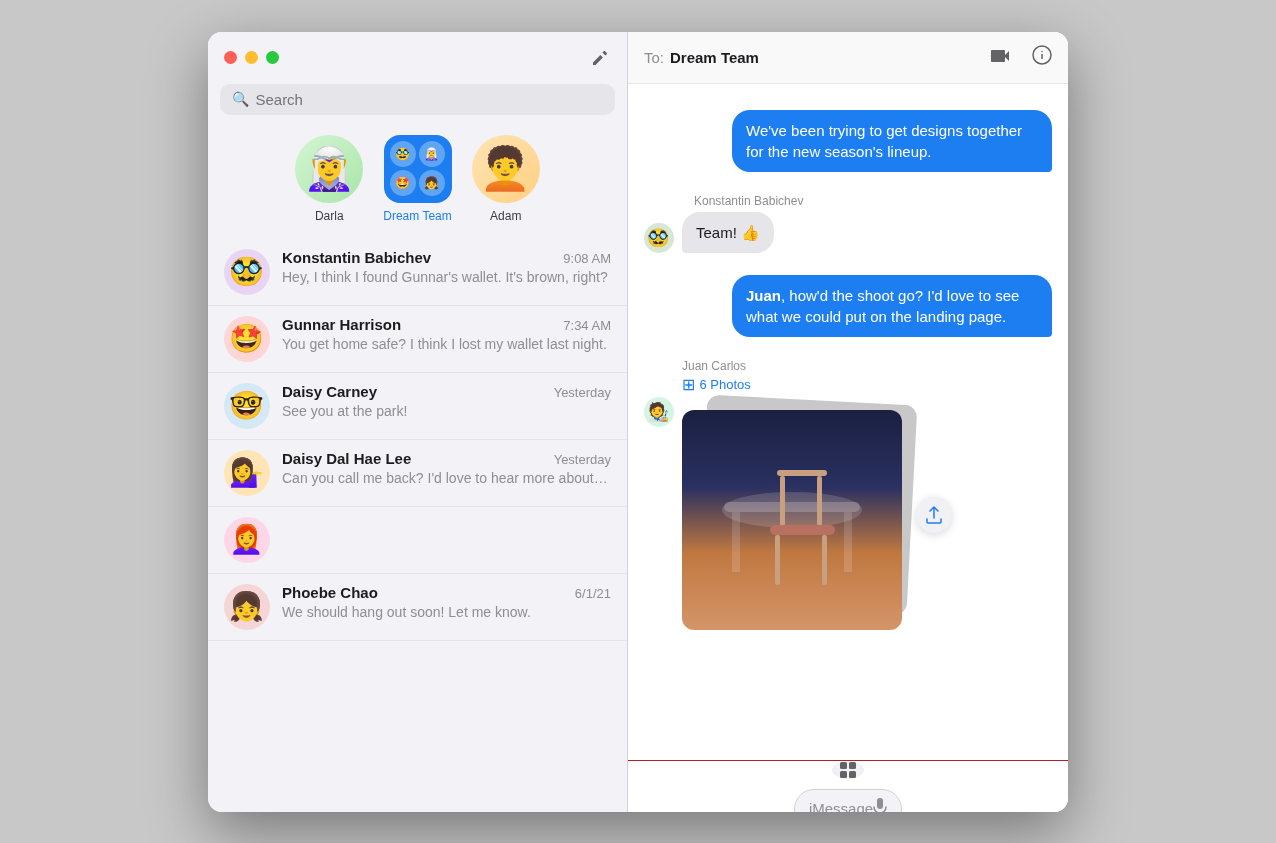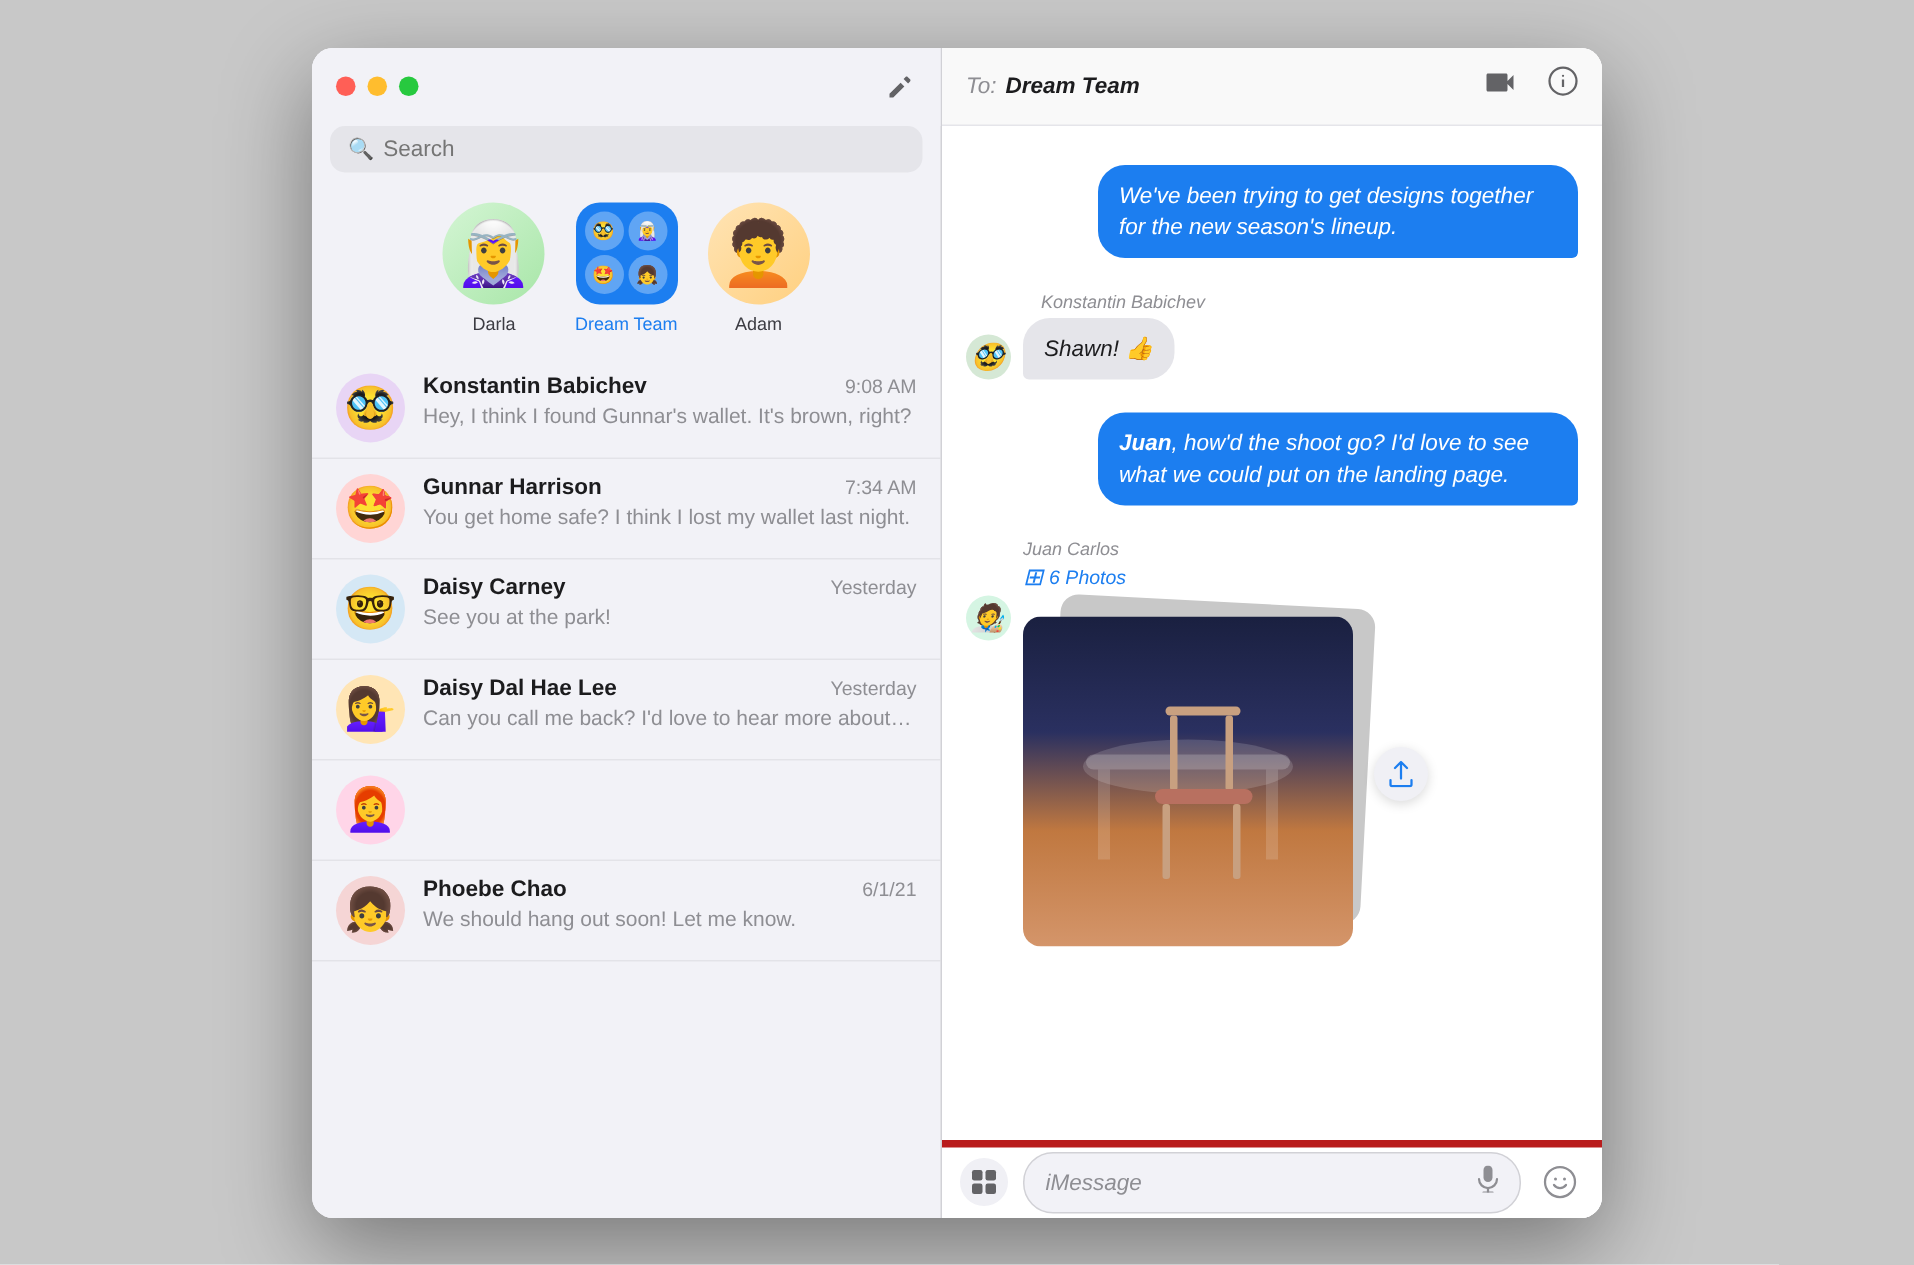--- a/index.html
+++ b/index.html
@@ -172,21 +172,20 @@
     .conv-name { font-size: 15px; font-weight: 600; color: #1c1c1e; }
     .conv-time { font-size: 13px; color: #8e8e93; white-space: nowrap; }
     .conv-preview { font-size: 14px; color: #8e8e93; white-space: nowrap; overflow: hidden; text-overflow: ellipsis; line-height: 1.3; }
 
     
     .chat-panel {
       flex: 1;
       background: #ffffff;
       display: flex;
       flex-direction: column;
-      font-style: italic;
     }
     .chat-header {
       height: 52px;
       background: #f9f9f9;
       border-bottom: 1px solid #e5e5ea;
       display: flex;
       align-items: center;
       padding: 0 16px;
       justify-content: space-between;
     }
@@ -325,26 +324,27 @@
       justify-content: center;
       cursor: pointer;
       color: #1c7ef0;
       font-size: 16px;
       box-shadow: 0 2px 8px rgba(0,0,0,0.15);
       z-index: 10;
     }
     
     .input-bar {
       height: 52px;
-      border-top: 5px solid #b91c1c;
+      border-top: 1px solid #b91c1c;
       display: flex;
       align-items: center;
       padding: 0 12px;
       gap: 10px;
       background: #fff;
+      flex-direction: column;
     }
     .app-store-btn {
       width: 32px;
       height: 32px;
       background: #f0f0f5;
       border-radius: 50%;
       display: flex;
       align-items: center;
       justify-content: center;
       cursor: pointer;
@@ -527,21 +527,21 @@
     <div class="messages-area">
 
       <div class="msg-row outgoing">
         <div class="msg-bubble outgoing">We've been trying to get designs together for the new season's lineup.</div>
       </div>
 
       <div class="msg-row incoming">
         <div class="msg-sender-name">Konstantin Babichev</div>
         <div class="msg-with-avatar">
           <div class="msg-avatar" style="background:#d5e8d5;">🥸</div>
-          <div class="msg-bubble incoming">Shawn! 👍</div>
+          <div class="msg-bubble incoming">Team! 👍</div>
         </div>
       </div>
 
       <div class="msg-row outgoing">
         <div class="msg-bubble outgoing">
           <span class="msg-bold">Juan</span><span>, how'd the shoot go? I'd love to see what we could put on the landing page.</span>
         </div>
       </div>
 
       <div class="msg-row incoming">

